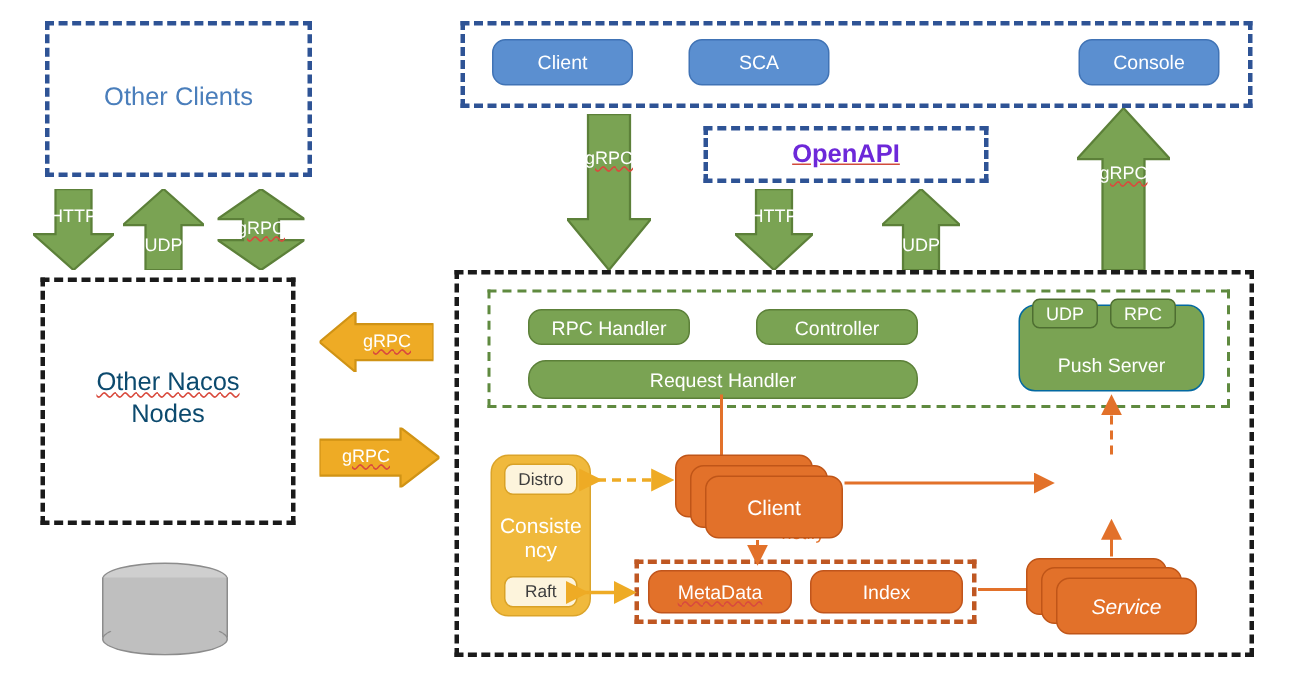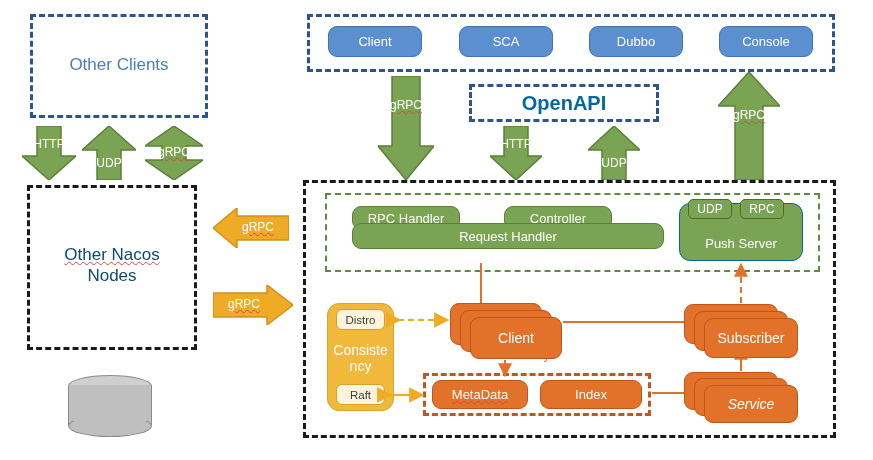--- a/index.html
+++ b/index.html
@@ -15,22 +15,22 @@
   .dbox-blue{border:3px dashed #2e5395;}
   .dbox-black{border:3px dashed #1a1a1a;}
   .dbox-green{border:2.5px dashed #5f8a3f;}
   .dbox-orange{border:3px dashed #bf5722;}
 
   
   .lbl{position:absolute;box-sizing:border-box;display:flex;
        align-items:center;justify-content:center;text-align:center;}
   .lbl-blue{color:#4a7ebb;font-size:17px;}
   .lbl-black{color:#0c4a6e;font-size:17px;line-height:1.25;}
-  .lbl-openapi{color:#0369a1;font-size:20px;font-weight:bold;
-               text-decoration-color:#d14b3c;}
+  .lbl-openapi{color:#6d28d9;font-size:17px;font-weight:bold;
+               text-decoration:underline;text-decoration-color:#d14b3c;}
   .squig{text-decoration:underline;text-decoration-style:wavy;
          text-decoration-color:#d94a3d;text-decoration-thickness:1px;
          text-underline-offset:1px;}
 
   
   .pill{position:absolute;box-sizing:border-box;display:flex;
         align-items:center;justify-content:center;text-align:center;
         color:#ffffff;font-size:13px;border-radius:9px;}
   .pill-blue{background:#5b8fd0;border:1px solid #4073b5;}
   .pill-green{background:#7aa353;border:1px solid #5c8039;}
@@ -133,21 +133,20 @@
     <svg width="80" height="40" viewBox="0 0 80 40">
       <polygon points="0,8 54,8 54,0 80,20 54,40 54,32 0,32" fill="#eeab25" stroke="#d09315" stroke-width="1.5"></polygon>
     </svg>
     <div class="atxt squig" style="left:0;top:12px;width:62px;">gRPC</div>
   </div>
 
 
   <div class="dbox dbox-blue" style="left:307px;top:14px;width:528px;height:58px;"></div>
   <div class="pill pill-blue" style="left:328px;top:26px;width:94px;height:31px;">Client</div>
   <div class="pill pill-blue" style="left:459px;top:26px;width:94px;height:31px;">SCA</div>
-  <div class="pill pill-blue" style="left:589px;top:26px;width:94px;height:31px;">Dubbo</div>
   <div class="pill pill-blue" style="left:719px;top:26px;width:94px;height:31px;">Console</div>
 
   <div class="dbox dbox-blue" style="left:469px;top:84px;width:190px;height:38px;"></div>
   <div class="lbl lbl-openapi" style="left:469px;top:86px;width:190px;height:34px;">OpenAPI</div>
 
   <div class="arrowsvg" style="left:378px;top:76px;width:56px;height:104px;">
     <svg width="56" height="104" viewBox="0 0 56 104">
       <polygon points="14,0 42,0 42,70 56,70 28,104 0,70 14,70" fill="#7aa353" stroke="#5c8039" stroke-width="1.5"></polygon>
     </svg>
     <div class="atxt squig" style="left:0;top:22px;">gRPC</div>
@@ -173,46 +172,41 @@
     </svg>
     <div class="atxt squig" style="left:0;top:36px;">gRPC</div>
   </div>
 
   <div class="dbox dbox-black" style="left:303px;top:180px;width:533px;height:258px;"></div>
 
   <div class="dbox dbox-green" style="left:325px;top:193px;width:495px;height:79px;"></div>
 
   <div class="pill pill-green" style="left:352px;top:206px;width:108px;height:24px;">RPC Handler</div>
   <div class="pill pill-green" style="left:504px;top:206px;width:108px;height:24px;">Controller</div>
-  <div class="pill pill-green" style="left:352px;top:223px;width:312px;height:26px;">Request Handler</div>
+  <div class="pill pill-green" style="left:352px;top:240px;width:260px;height:26px;border-radius:12px;">Request Handler</div>
 
   <div class="pserver" style="left:679px;top:203px;width:124px;height:58px;">Push Server</div>
   <div class="ptab" style="left:688px;top:199px;width:44px;height:20px;">UDP</div>
   <div class="ptab" style="left:740px;top:199px;width:44px;height:20px;">RPC</div>
 
   <div class="amber" style="left:327px;top:303px;width:67px;height:108px;">
     <div class="amber-txt" style="left:0;top:38px;">
       <span>Consiste</span><br>
       <span>ncy</span>
     </div>
   </div>
   <div class="pill pill-cream" style="left:336px;top:309px;width:49px;height:21px;">Distro</div>
   <div class="pill pill-cream" style="left:336px;top:384px;width:49px;height:21px;">Raft</div>
 
   <div class="stack" style="left:450px;top:303px;width:112px;height:60px;">
     <div class="card back" style="left:0;top:0;width:92px;height:42px;"></div>
     <div class="card mid" style="left:10px;top:7px;width:92px;height:42px;"></div>
     <div class="card front" style="left:20px;top:14px;width:92px;height:42px;">Client</div>
   </div>
 
-  <div class="stack" style="left:684px;top:304px;width:114px;height:60px;">
-    <div class="card back" style="left:0;top:0;width:94px;height:40px;"></div>
-    <div class="card mid" style="left:10px;top:7px;width:94px;height:40px;"></div>
-    <div class="card front" style="left:20px;top:14px;width:94px;height:40px;">Subscriber</div>
-  </div>
 
   <div class="stack" style="left:684px;top:372px;width:114px;height:58px;font-style:italic;">
     <div class="card back" style="left:0;top:0;width:94px;height:38px;"></div>
     <div class="card mid" style="left:10px;top:6px;width:94px;height:38px;"></div>
     <div class="card front" style="left:20px;top:13px;width:94px;height:38px;">Service</div>
   </div>
 
   <div class="dbox dbox-orange" style="left:423px;top:373px;width:228px;height:43px;"></div>
   <div class="pill pill-orange squig" style="left:432px;top:380px;width:96px;height:29px;">MetaData</div>
   <div class="pill pill-orange" style="left:540px;top:380px;width:102px;height:29px;">Index</div>

